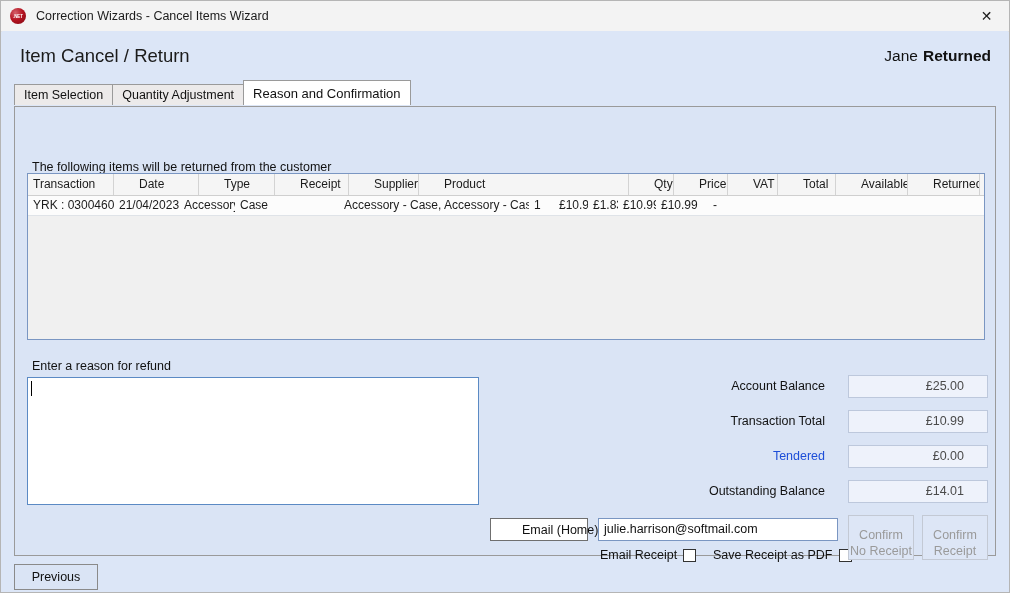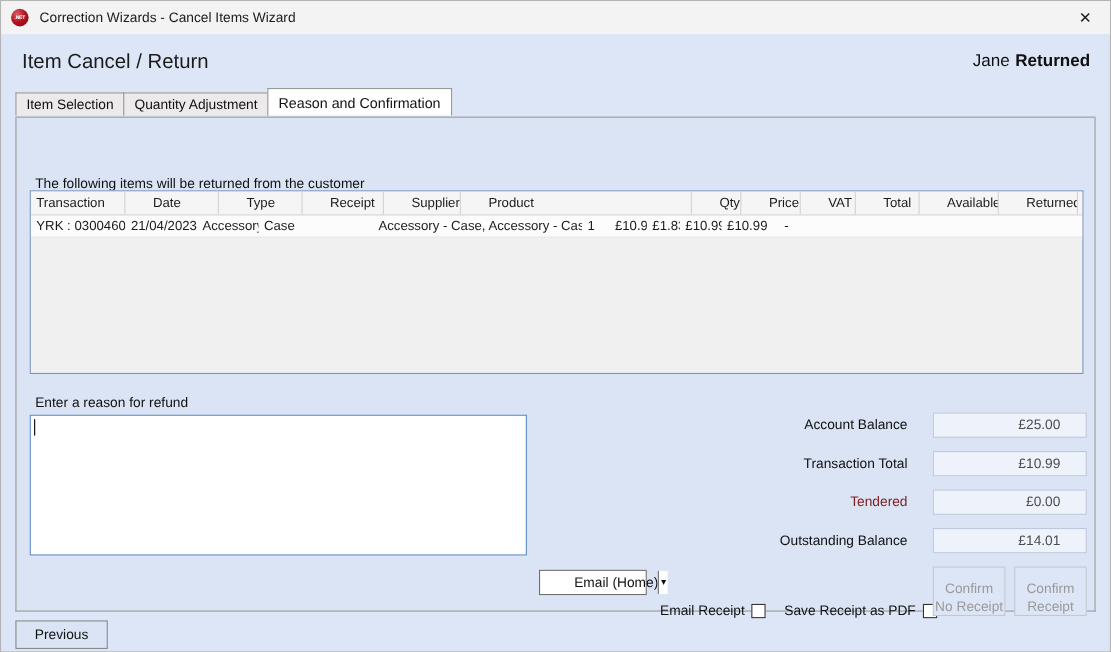--- a/index.html
+++ b/index.html
@@ -232,21 +232,21 @@
 
   
   .bal-row { position: absolute; height: 24px; }
   .bal-label {
     position: absolute;
     right: 0; top: 4px;
     font-size: 12.5px;
     color: #111111;
     white-space: nowrap;
   }
-  .bal-label.muted { color: #7f1d1d; }
+  .bal-label.muted { color: #1d4ed8; }
   .bal-field {
     position: absolute;
     width: 140px;
     height: 23px;
     box-sizing: border-box;
     background: #eef2fb;
     border: 1px solid #bdc8dc;
     font-size: 12.5px;
     color: #4b4b4b;
     text-align: right;
@@ -431,20 +431,21 @@
       <div class="bal-row" style="left:560px; top:373px; width:250px;">
         <div class="bal-label">Outstanding Balance</div>
       </div>
       <div class="bal-field" style="left:833px; top:373px;">£14.01</div>
 
       <div class="combo">
         <div class="combo-text">Email (Home)</div>
         <div class="combo-arrow">▼</div>
       </div>
 
+      <div class="email-input">julie.harrison@softmail.com</div>
 
       <div class="chk-group" style="left:585px; top:440px;">
         <div class="chk-label">Email Receipt</div>
         <div class="chk-box"></div>
       </div>
       <div class="chk-group" style="left:698px; top:440px;">
         <div class="chk-label">Save Receipt as PDF</div>
         <div class="chk-box"></div>
       </div>
 

